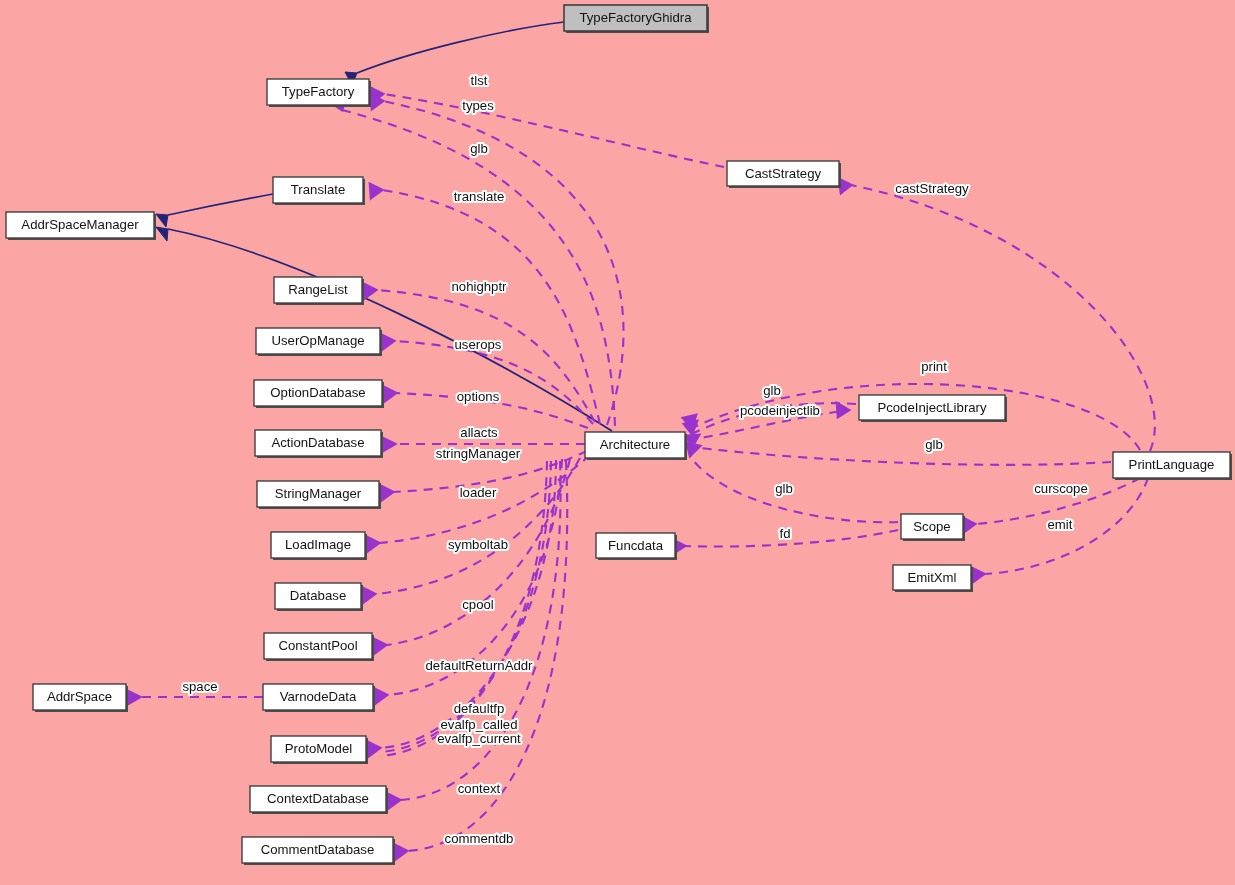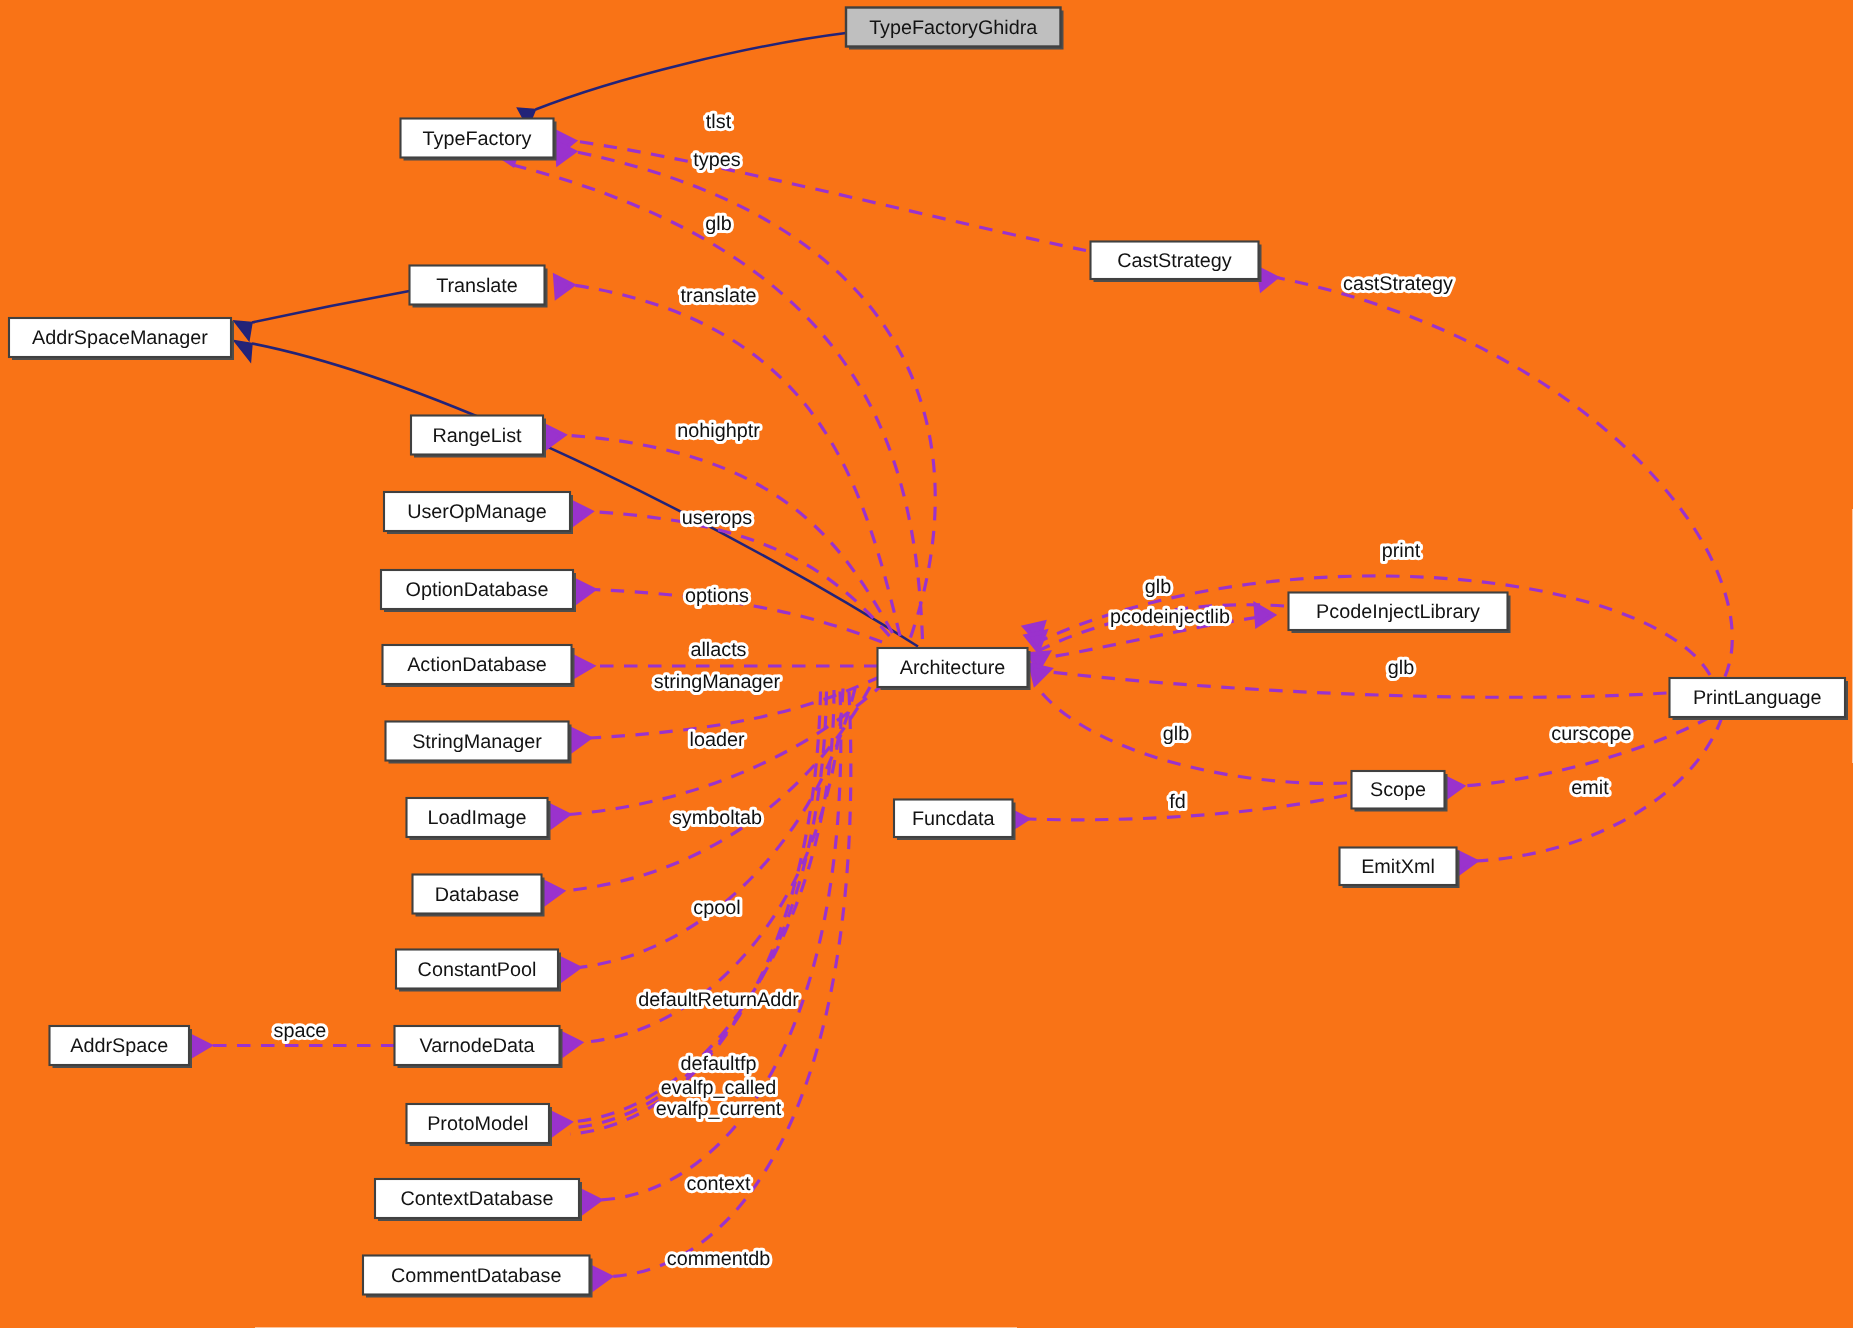--- a/index.html
+++ b/index.html
@@ -8,21 +8,21 @@
     padding: 0;
     background: #ffffff;
   }
   body {
     font-family: "Liberation Sans", sans-serif;
   }
   #diagram-root {
     position: relative;
     width: 1235px;
     height: 885px;
-    background: #f97316;
+    background: #fca5a5;
     overflow: hidden;
   }
   svg#graph {
     position: absolute;
     left: 0;
     top: 0;
     width: 1235px;
     height: 885px;
   }
   .node-rect {

